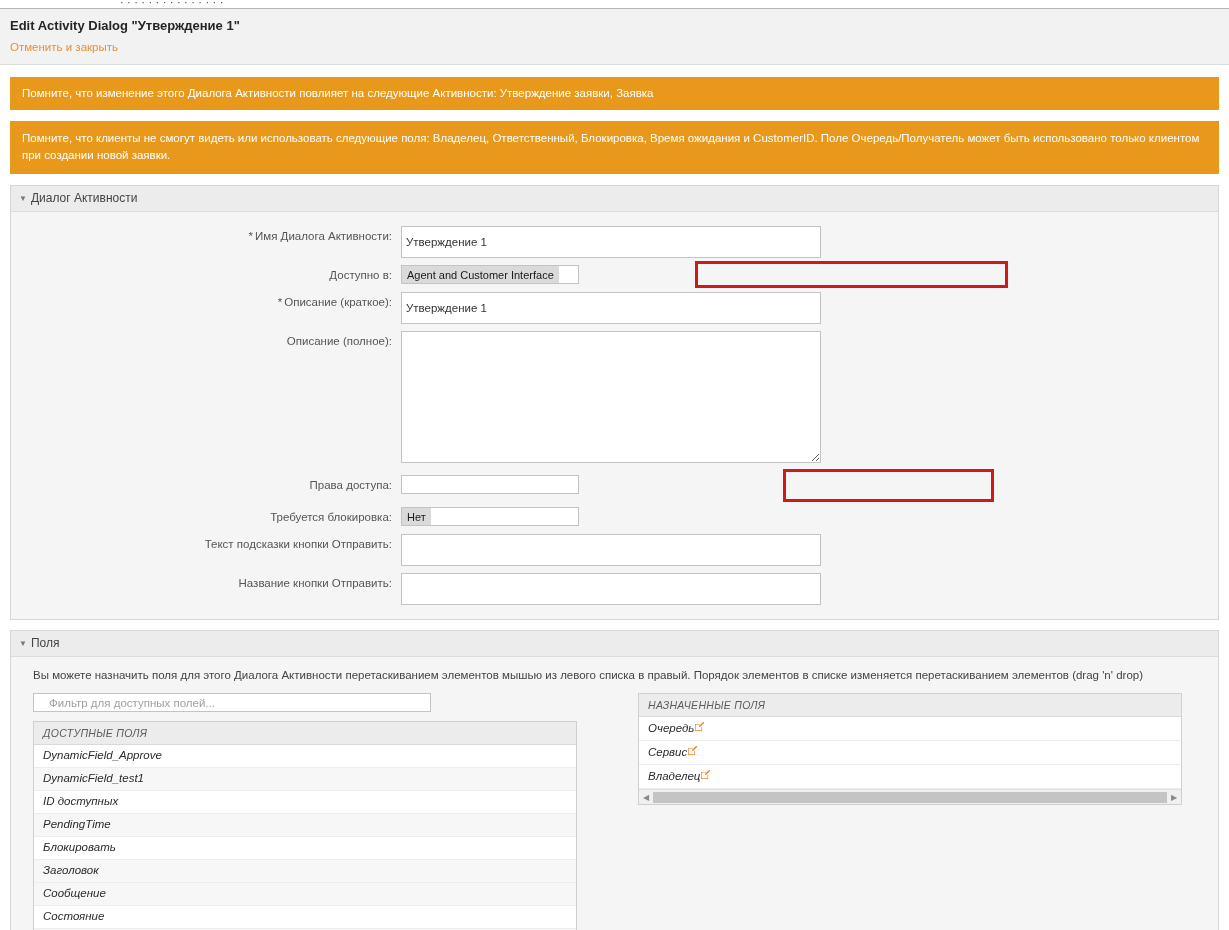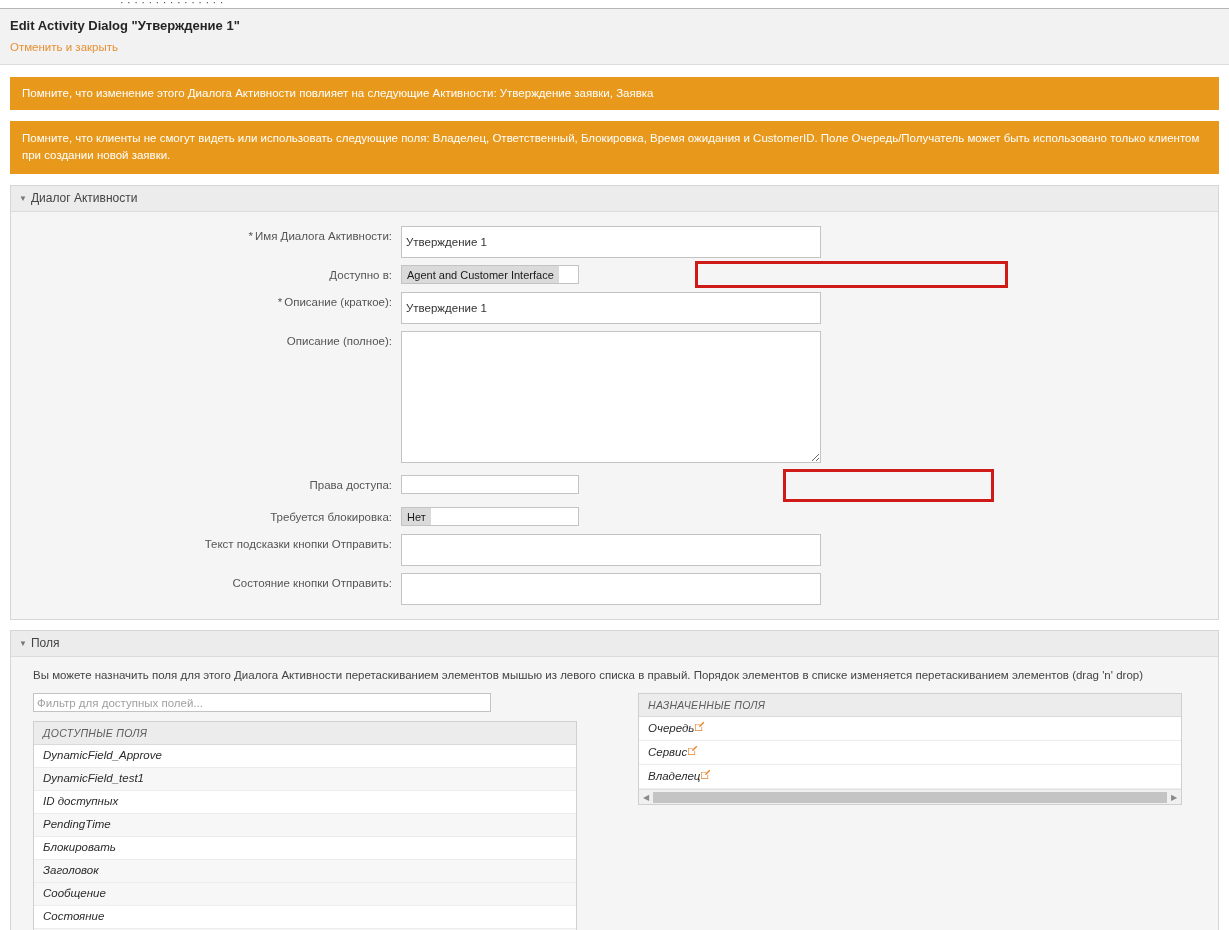--- a/index.html
+++ b/index.html
@@ -171,28 +171,28 @@
   }
   .dnd-wrap {
     display: flex;
     padding: 0 0 18px 22px;
     gap: 0;
   }
   .dnd-col { width: 548px; }
   .dnd-col.right { margin-left: 57px; }
 
   input.filter {
-    width: 458px;
+    width: 398px;
     height: 19px;
     border: 1px solid #c3c3c3;
     background: #ffffff;
     font-family: "Liberation Sans", sans-serif;
     font-size: 11.5px;
     color: #333333;
-    padding: 1px 3px;
+    padding: 1px 15px;
     outline: none;
     margin-bottom: 9px;
   }
   input.filter::placeholder { color: #a0a0a0; }
 
   .fieldlist {
     border: 1px solid #cfcfcf;
     background: #ffffff;
     font-style: italic;
   }
@@ -339,21 +339,21 @@
     </div>
 
     <div class="frow" style="margin-top:7px;">
       <div class="flabel">Текст подсказки кнопки Отправить:</div>
       <div class="fctl">
         <input class="txt" type="text" value="" style="">
       </div>
     </div>
 
     <div class="frow" style="margin-bottom:0;">
-      <div class="flabel">Состояние кнопки Отправить:</div>
+      <div class="flabel">Название кнопки Отправить:</div>
       <div class="fctl">
         <input class="txt" type="text" value="" style="">
       </div>
     </div>
 
   </div>
 </div>
 
 <div class="widget">
   <div class="widget-header">

